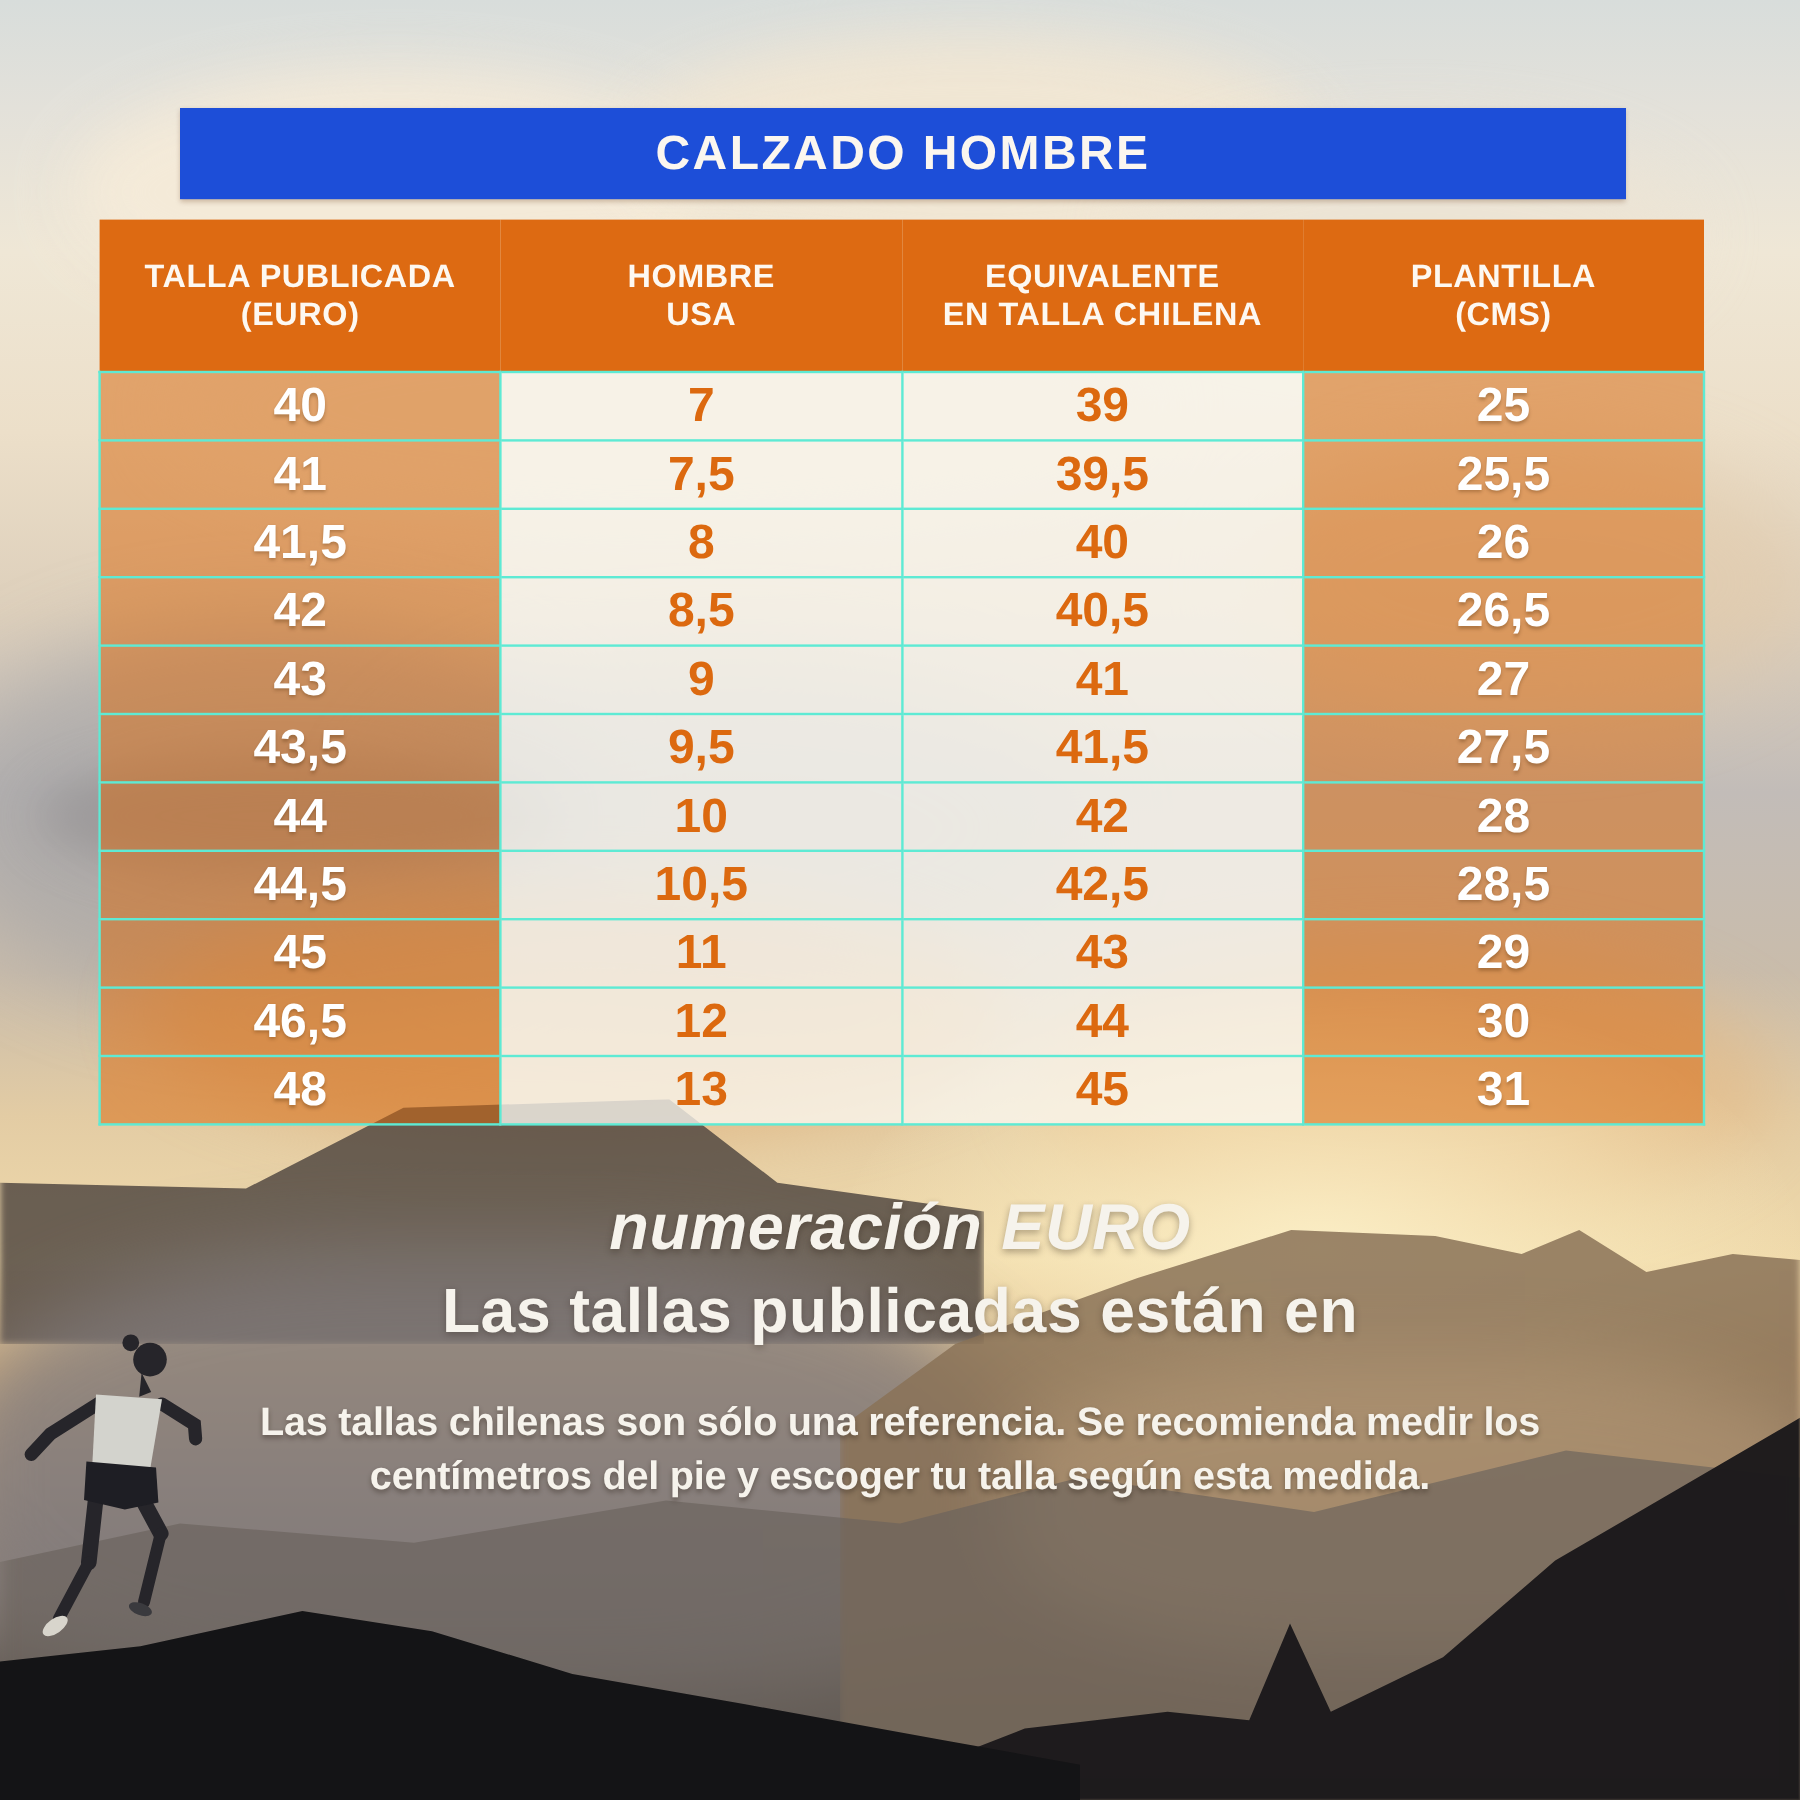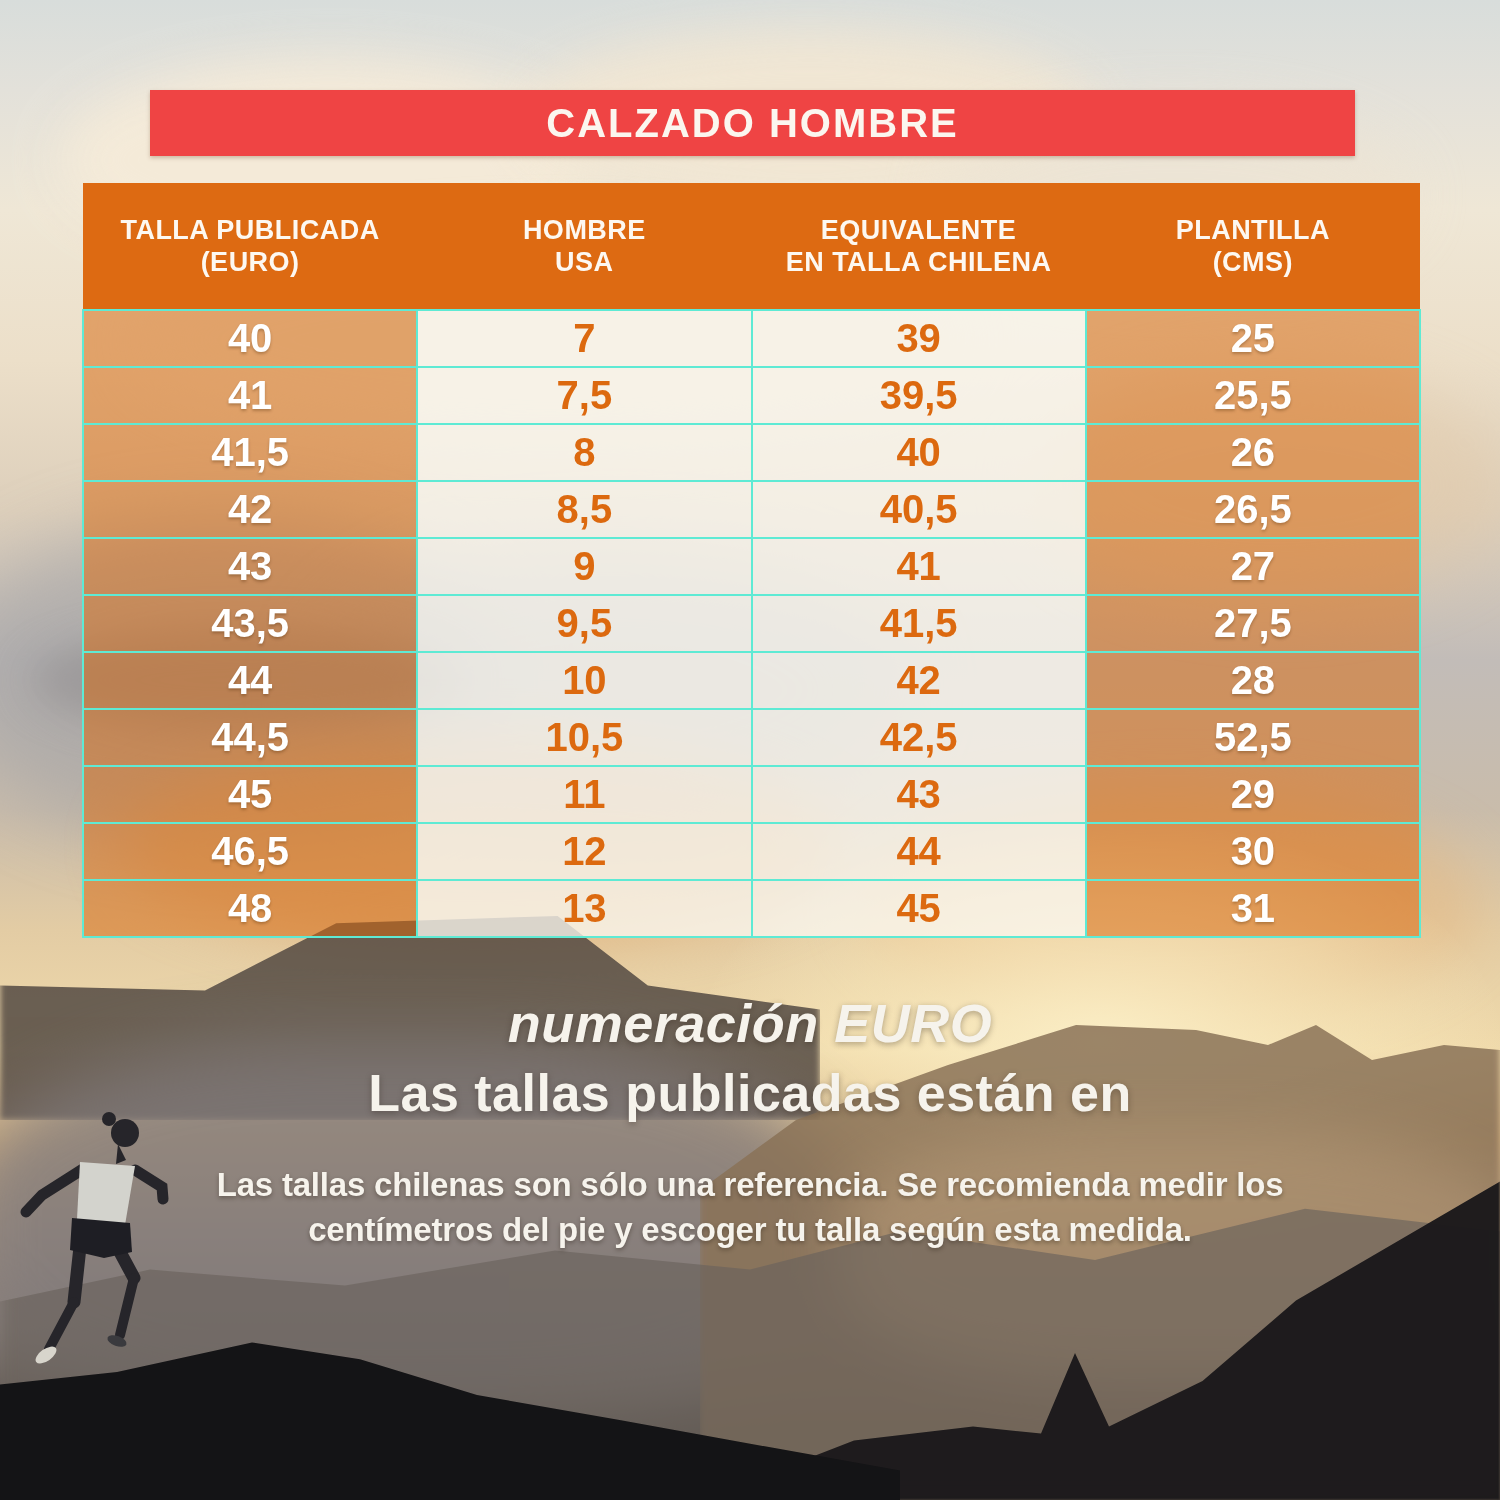--- a/index.html
+++ b/index.html
@@ -52,22 +52,22 @@
     clip-path:polygon(6% 100%,24% 83%,38% 79%,46% 81%,50% 58%,54% 79%,65% 66%,76% 43%,88% 26%,100% 9%,100% 100%,0% 100%);
   }
   .ridge-runner{
     left:0;top:1290px;width:900px;height:210px;background:#141416;
     clip-path:polygon(0% 45%,13% 39%,28% 25%,40% 33%,53% 50%,69% 62%,87% 76%,100% 86%,100% 100%,0% 100%);
   }
   .runner-svg{position:absolute;left:20px;top:1102px;width:160px;height:270px;z-index:5;}
   
   .ui{position:absolute;inset:0;z-index:10;}
   .title-bar{
-    position:absolute;left:150px;top:90px;width:1205px;height:66px;
-    background:#ef4444;display:flex;align-items:center;justify-content:center;
+    position:absolute;left:150px;top:90px;width:1205px;height:76px;
+    background:#1d4ed8;display:flex;align-items:center;justify-content:center;
     box-shadow:0 2px 4px rgba(90,40,0,.25);
   }
   .title-bar span{
     color:#fbf6ef;font-size:40px;font-weight:600;letter-spacing:2px;
   }
   table.size{
     position:absolute;left:82px;top:183px;width:1339px;border-collapse:collapse;table-layout:fixed;
   }
   table.size thead th{
     background:#dd6a12;color:#fdf8f1;font-size:27px;font-weight:700;
@@ -204,21 +204,21 @@
         <td class="col-a">44</td>
         <td class="col-b">10</td>
         <td class="col-b">42</td>
         <td class="col-a">28</td>
       </tr>
 
       <tr>
         <td class="col-a">44,5</td>
         <td class="col-b">10,5</td>
         <td class="col-b">42,5</td>
-        <td class="col-a">52,5</td>
+        <td class="col-a">28,5</td>
       </tr>
 
       <tr>
         <td class="col-a">45</td>
         <td class="col-b">11</td>
         <td class="col-b">43</td>
         <td class="col-a">29</td>
       </tr>
 
       <tr>

